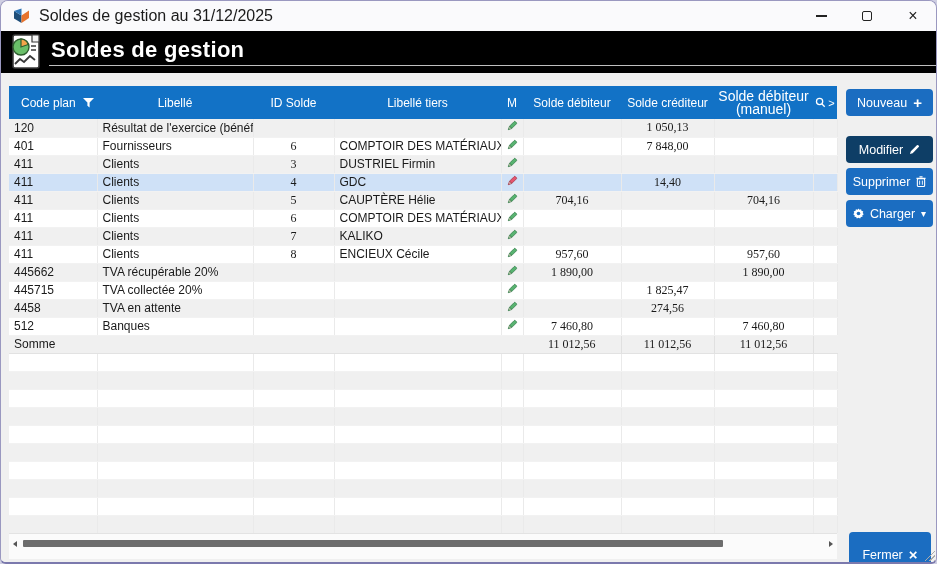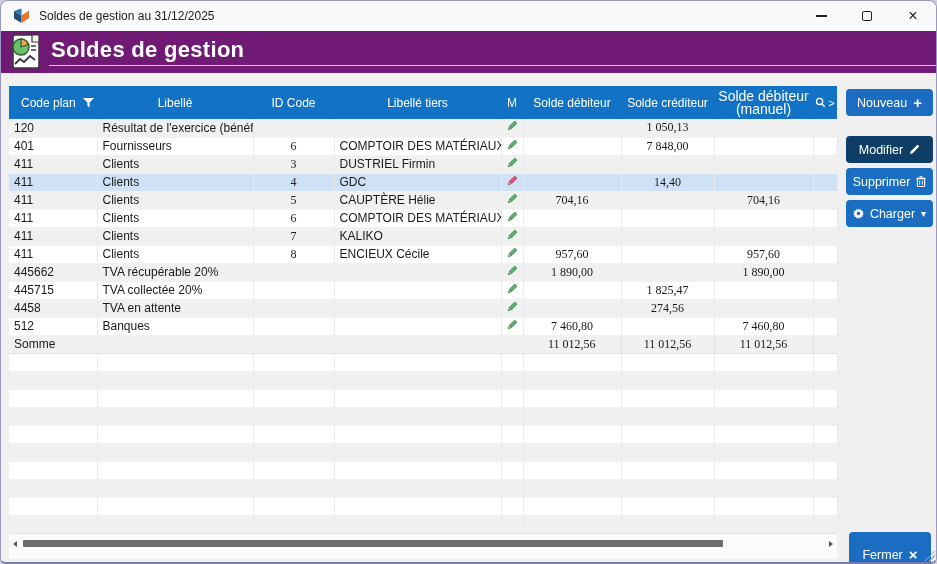--- a/index.html
+++ b/index.html
@@ -11,32 +11,32 @@
     background:#f0f0f0; border:1px solid #9a98c0; border-bottom:2px solid #7b79ad;
     border-radius:8px 8px 6px 6px; overflow:hidden;
   }
 
   
   .titlebar{
     position:absolute; top:0; left:0; right:0; height:30px;
     background:#fafafc; display:flex; align-items:center; padding-left:12px;
   }
   .appicon{ width:17px; height:17px; display:inline-flex; margin-right:9px; }
-  .wtitle{ font-size:12px; color:#1b1b1b; }
+  .wtitle{ font-size:16px; color:#1b1b1b; }
   .wincontrols{ position:absolute; right:0; top:0; height:30px; display:flex; }
   .wbtn{ width:46px; height:30px; display:flex; align-items:center; justify-content:center;
          color:#222; font-size:13px; cursor:default; }
   .wbtn .minline{ width:11px; height:1.4px; background:#222; display:block; }
   .wbtn .maxbox{ width:10px; height:10px; border:1.4px solid #222; border-radius:2px; display:block; }
   .wbtn.close{ font-size:16px; font-weight:400; }
 
   
   .band{
     position:absolute; top:30px; left:0; right:0; height:42px;
-    background:#701a75; display:flex; align-items:center; padding-left:8px;
+    background:#000000; display:flex; align-items:center; padding-left:8px;
   }
   .band-icon{ width:32px; height:36px; margin-right:10px; display:inline-flex; }
   .band-title{
     font-size:22px; font-weight:bold; color:#ffffff; letter-spacing:.3px;
     position:relative; top:-2px;
   }
   .band-underline{ position:absolute; left:48px; right:0; bottom:7px; height:1px;
     background:rgba(255,255,255,.75); }
 
   
@@ -149,21 +149,21 @@
             <col style="width:24px">
         </colgroup>
         <thead>
           <tr>
             <th class="c0">
               <span>Code plan</span><svg class="funnel" viewBox="0 0 11 10" width="11" height="10">
                   <polygon points="0,0 11,0 6.6,4.6 6.6,9.6 4.4,7.8 4.4,4.6" fill="#ffffff"></polygon>
                 </svg>
             </th>
             <th class="c1">Libellé</th>
-            <th class="c2">ID Code</th>
+            <th class="c2">ID Solde</th>
             <th class="c3">Libellé tiers</th>
             <th class="c4">M</th>
             <th class="c5">Solde débiteur</th>
             <th class="c6">Solde créditeur</th>
             <th class="c7">Solde débiteur (manuel)</th>
             <th class="c8">
               <span class="hdr-iconwrap">
                 <svg viewBox="0 0 12 12" width="11" height="11">
                     <circle cx="5" cy="5" r="3.4" fill="none" stroke="#fff" stroke-width="1.4"></circle>
                     <line x1="7.6" y1="7.6" x2="10.6" y2="10.6" stroke="#fff" stroke-width="1.4"></line>

